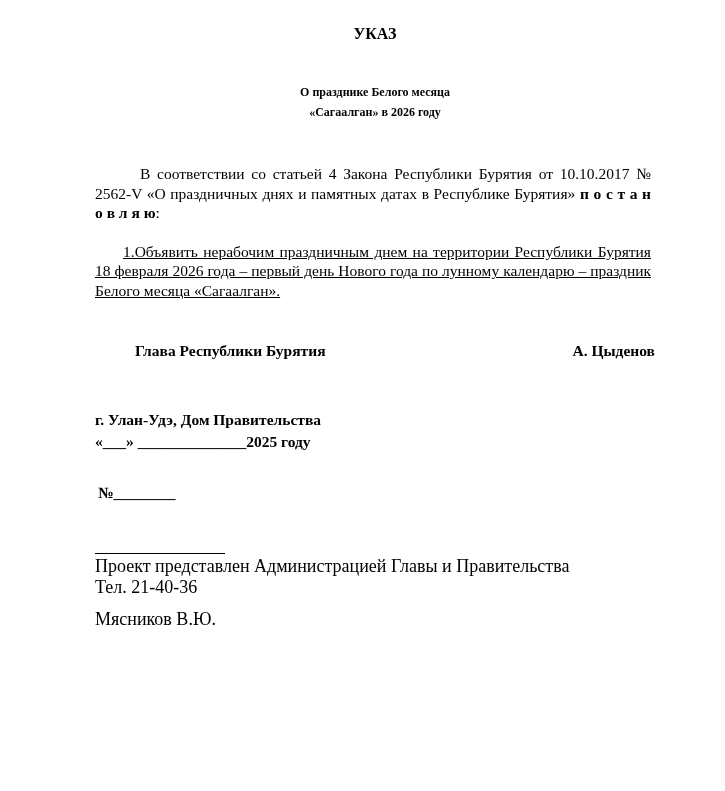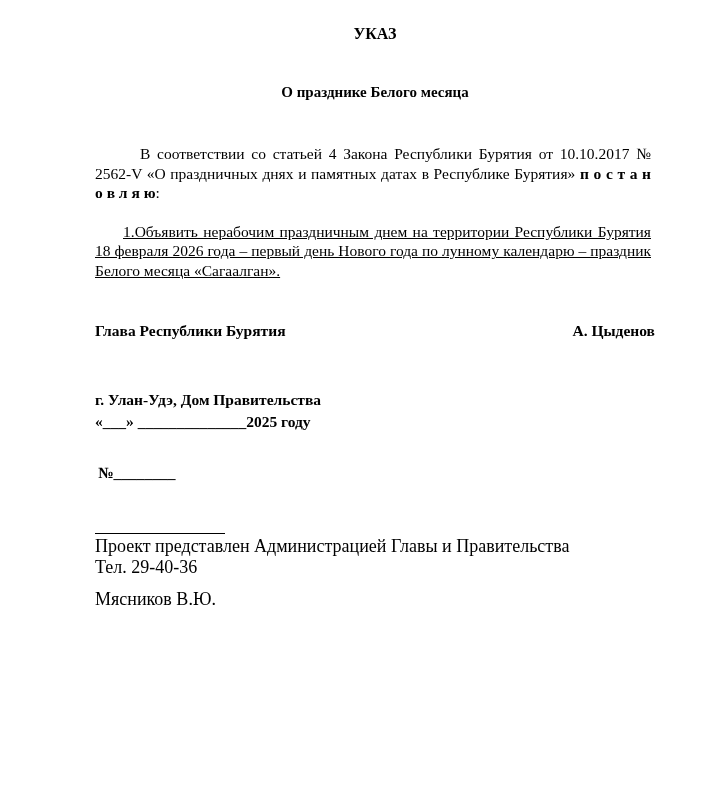--- a/index.html
+++ b/index.html
@@ -23,21 +23,21 @@
     margin: 0;
     text-align: center;
     font-weight: bold;
     font-size: 16px;
     line-height: 20px;
   }
   .doc-subject {
     margin-top: 38px;
     text-align: center;
     font-weight: bold;
-    font-size: 15px;
+    font-size: 12px;
     line-height: 20px;
   }
   .body-par {
     margin: 19px 4px 0 0;
     text-align: justify;
     line-height: 19.6px;
   }
   .preamble {
     margin-top: 42px;
     text-indent: 45px;
@@ -48,20 +48,21 @@
   }
   .decree-word {
     font-weight: bold;
   }
   .signature-row {
     margin-top: 40px;
     display: flex;
     justify-content: space-between;
     font-weight: bold;
     line-height: 20px;
+    margin-left: 40px;
   }
   .place-date {
     margin-top: 48px;
     font-weight: bold;
     line-height: 22px;
   }
   .number-line {
     margin-top: 30px;
     font-weight: bold;
     line-height: 20px;
@@ -84,20 +85,21 @@
 </style>
 </head>
 <body>
 
 <div class="page">
 
   <h1 class="doc-title">УКАЗ</h1>
 
   <div class="doc-subject">
     <div>О празднике Белого месяца</div>
+    <div>«Сагаалган» в 2026 году</div>
   </div>
 
   <p class="body-par preamble"><span>В соответствии со статьей 4 Закона Республики Бурятия от 10.10.2017 № 2562-V «О праздничных днях и памятных датах в Республике Бурятия» </span><span class="decree-word">п о с т а н о в л я ю</span><span>:</span></p>
 
   <p class="body-par decree-item">1.Объявить нерабочим праздничным днем на территории Республики Бурятия 18 февраля 2026 года – первый день Нового года по лунному календарю – праздник Белого месяца «Сагаалган».</p>
 
 
   <div class="signature-row">
     <span>Глава Республики Бурятия</span>
     <span>А. Цыденов</span>
@@ -106,17 +108,17 @@
   <div class="place-date">
     <div>г. Улан-Удэ, Дом Правительства</div>
     <div>«___» ______________2025 году</div>
   </div>
 
   <div class="number-line">№________</div>
 
   <div class="footer">
     <hr class="footer-separator">
     <div>Проект представлен Администрацией Главы и Правительства</div>
-    <div>Тел. 29-40-36</div>
+    <div>Тел. 21-40-36</div>
     <div class="footer-contact-name">Мясников В.Ю.</div>
   </div>
 
 </div>
 
 </body></html>

